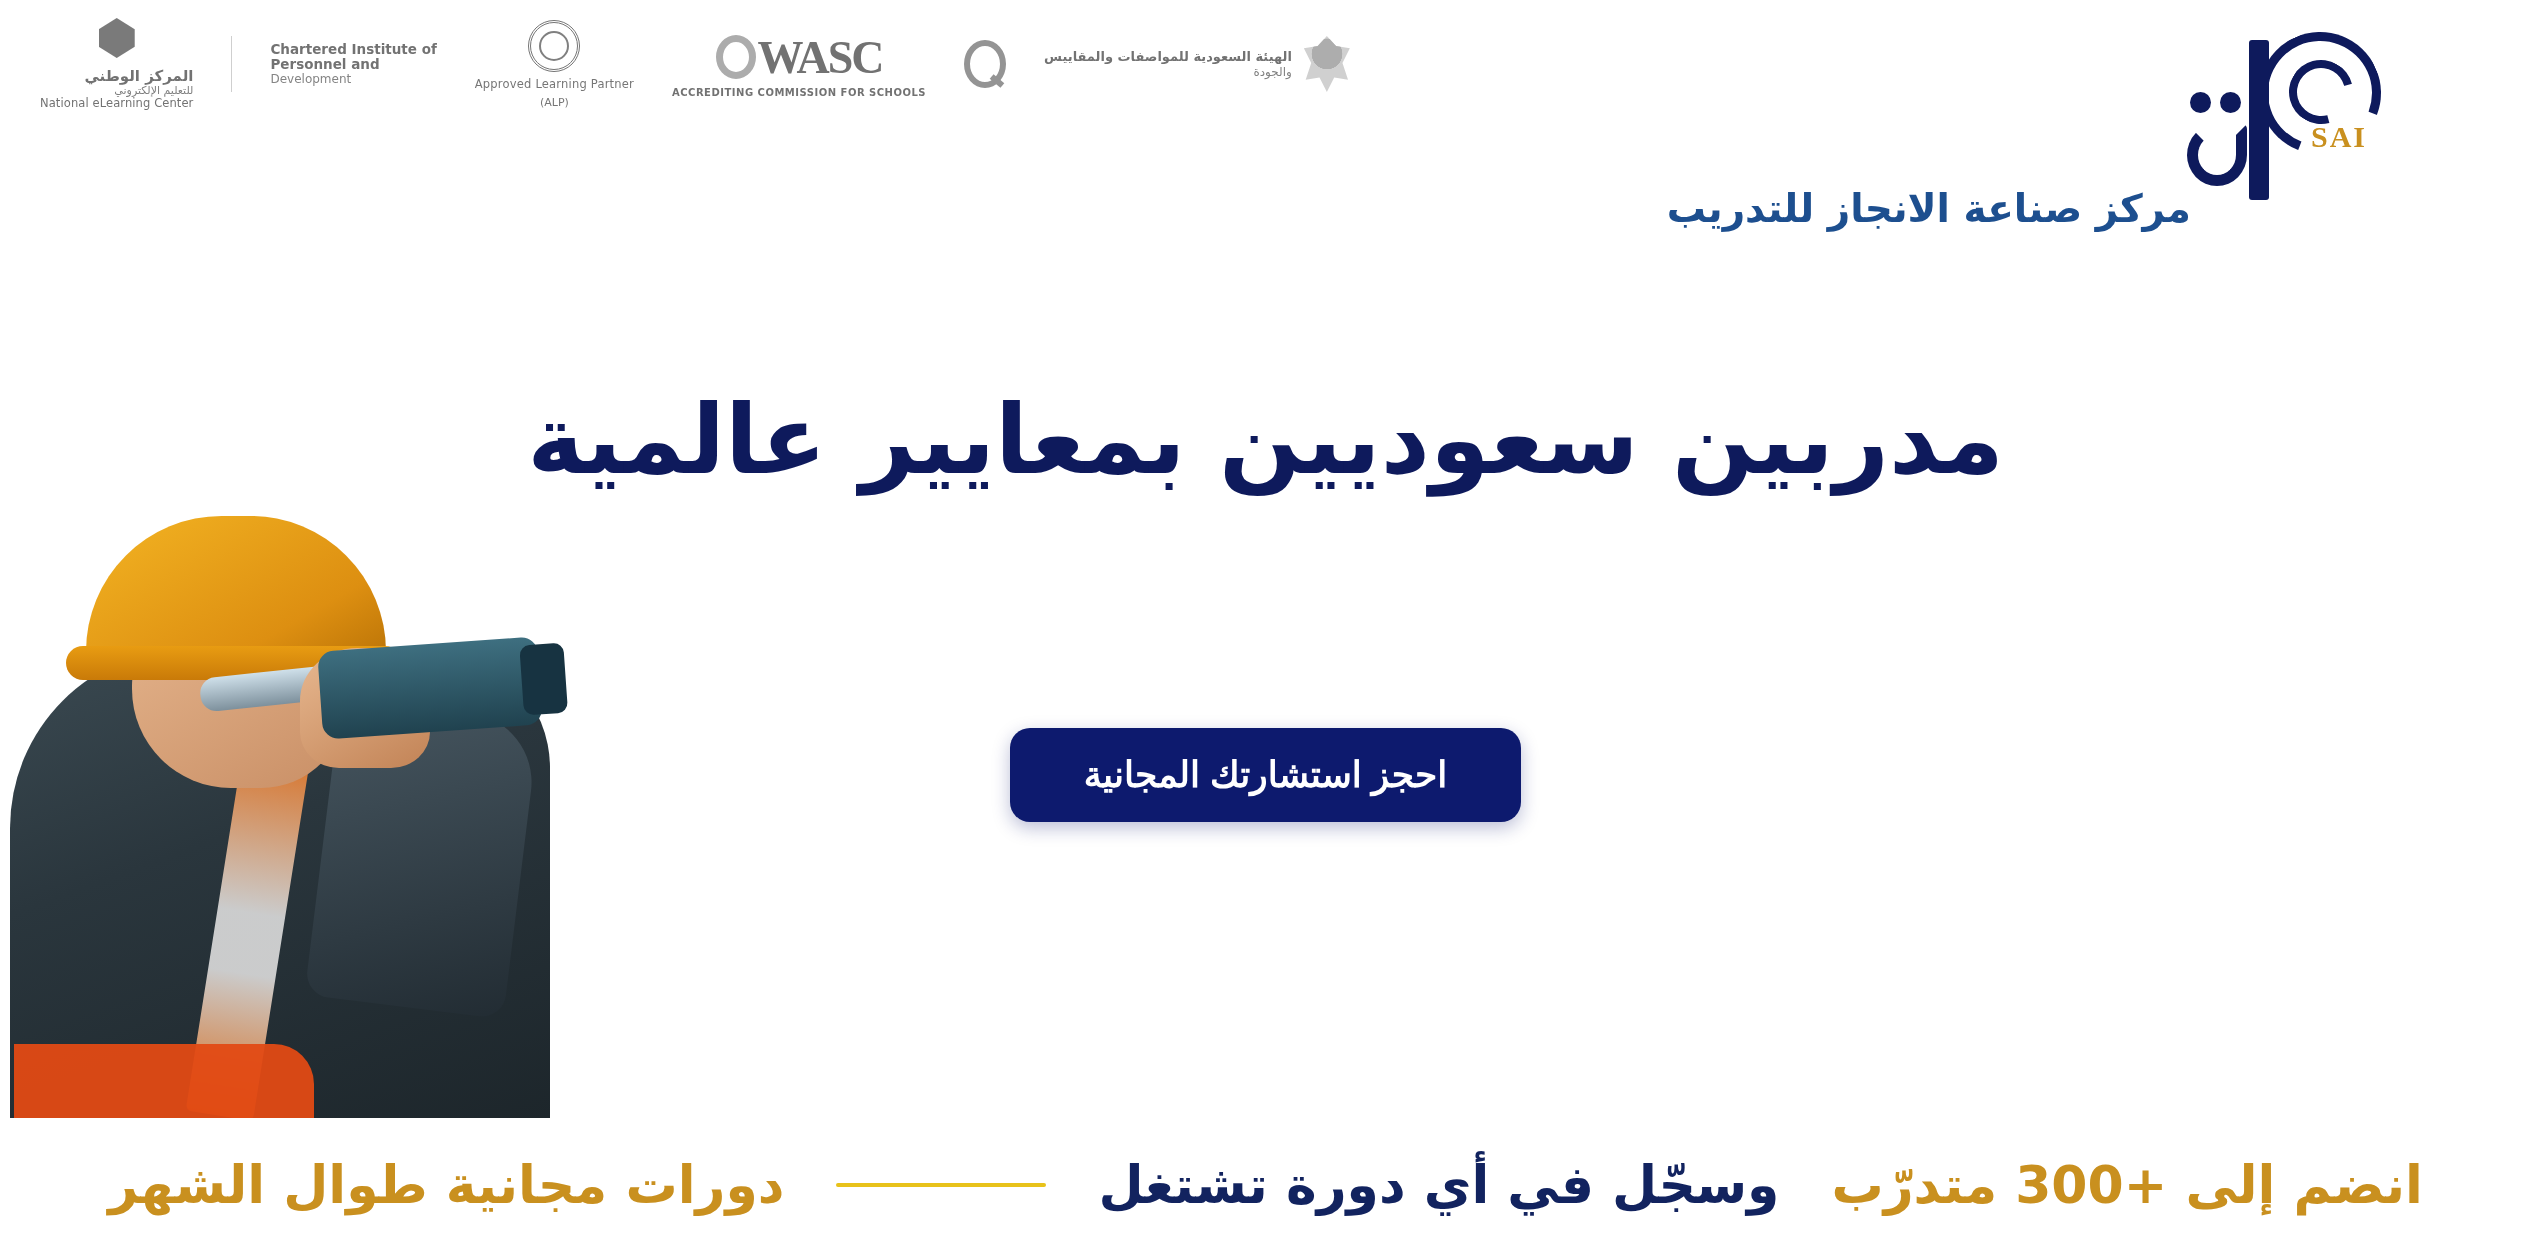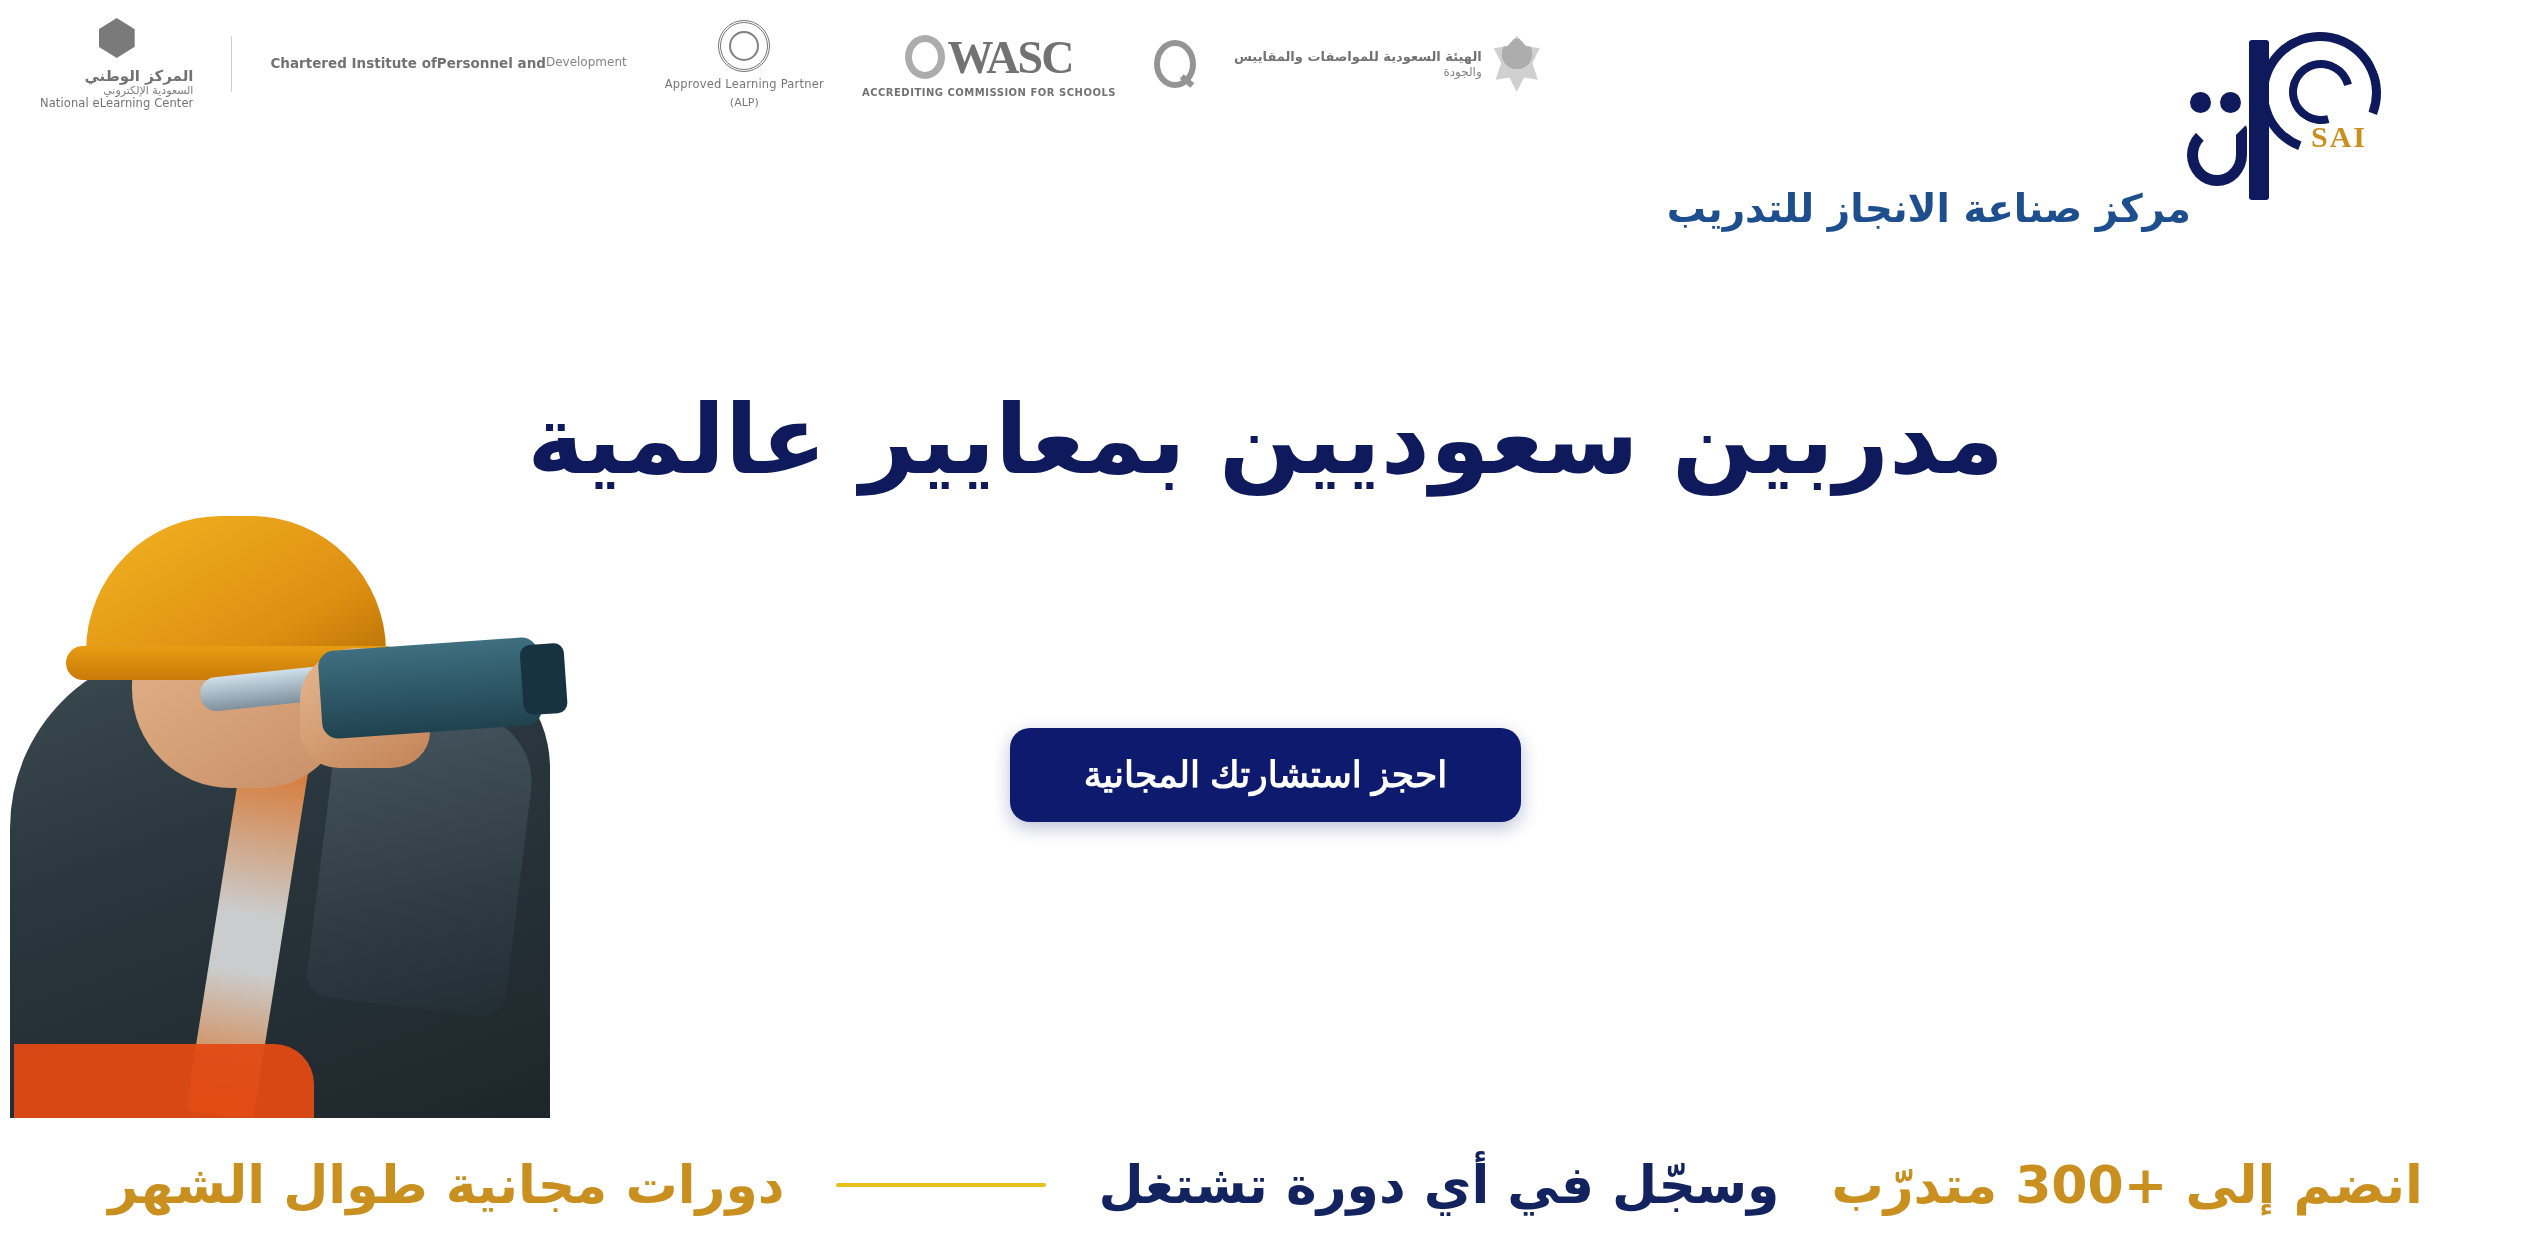--- a/index.html
+++ b/index.html
@@ -52,21 +52,21 @@
   }
   .nelc-txt { display:flex; flex-direction: column; line-height: 1.12; }
   .nelc-ar { font-size: 15px; color: #4a4a4a; direction: rtl; font-weight: 600; }
   .nelc-ar2 { font-size: 11px; color: #5a5a5a; direction: rtl; }
   .nelc-en { font-size: 11.5px; color: #4a4a4a; letter-spacing: .1px; }
 
   
   .v-sep { width: 1px; height: 56px; background: #cfcfcf; }
 
   
-  .cipd-txt { display:flex; flex-direction:row; line-height:1.15; }
+  .cipd-txt { display:flex; flex-direction:column; line-height:1.15; }
   .cipd-l1 { font-size: 13.5px; color: #4a4a4a; font-weight: 700; }
   .cipd-l2 { font-size: 13.5px; color: #4a4a4a; font-weight: 700; }
   .cipd-l3 { font-size: 12px; color: #616161; }
 
   
   .alp { gap: 5px; }
   .alp-seal {
     width: 52px; height: 52px; border-radius: 50%;
     border: 3px double #4d4d4d;
     display:flex; align-items:center; justify-content:center;
@@ -299,21 +299,21 @@
 <body>
 
 <div class="page">
 
   <div class="accred-strip">
 
     <div class="accred-logo nelc">
       <div class="nelc-mark"></div>
       <div class="nelc-txt">
         <span class="nelc-ar">المركز الوطني</span>
-        <span class="nelc-ar2">السعودية الإلكتروني</span>
+        <span class="nelc-ar2">للتعليم الإلكتروني</span>
         <span class="nelc-en">National eLearning Center</span>
       </div>
     </div>
 
     <div class="v-sep"></div>
 
     <div class="accred-logo">
       <div class="cipd-txt">
         <span class="cipd-l1">Chartered Institute of</span>
         <span class="cipd-l2">Personnel and</span>

